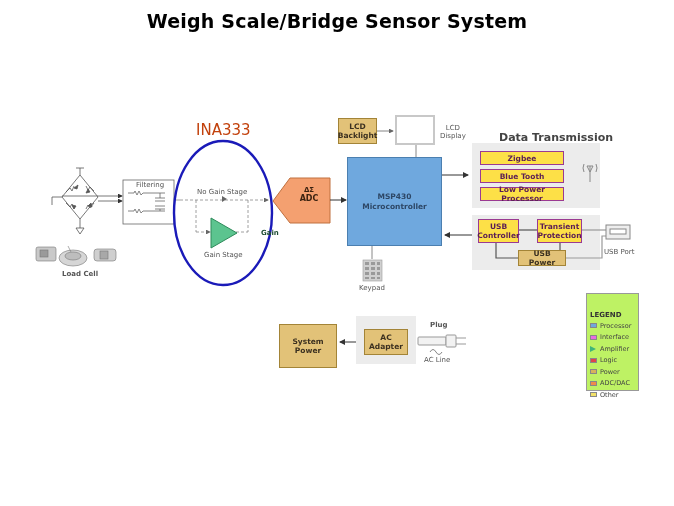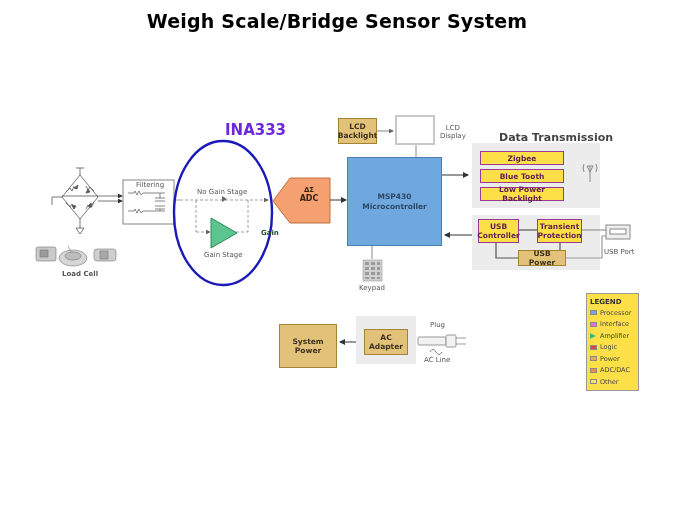--- a/index.html
+++ b/index.html
@@ -9,21 +9,21 @@
   .title { left:0; width:674px; top:10px; text-align:center; font-weight:bold;
            font-size:19px; color:#000; font-family:"DejaVu Sans", sans-serif; letter-spacing:0.2px; }
   .lbl { font-size:7px; color:#555; font-weight:bold; font-family:"DejaVu Sans", sans-serif; }
   .box { position:absolute; box-sizing:border-box; display:flex; align-items:center; justify-content:center;
          text-align:center; font-weight:bold; font-size:7.5px; line-height:9px; }
   .power { background:#e2c278; border:1.5px solid #a38437; color:#3b3020; }
   .iface { background:#fde047; border:1.5px solid #9a3a92; color:#5a1d55; }
   .proc { background:#6fa8de; border:1.5px solid #4b7fb0; color:#2d4766; }
   .panel { position:absolute; background:#ececec; }
   svg { position:absolute; left:0; top:0; }
-  .legend { left:586px; top:293px; width:53px; height:98px; border:1px solid #999; background:#fde047; box-sizing:border-box; padding:4px 3px; }
+  .legend { left:586px; top:293px; width:53px; height:98px; border:1px solid #999; background:#bef264; box-sizing:border-box; padding:17px 3px; }
   .legend .lh { font-size:7px; font-weight:bold; color:#333; margin-bottom:1px; }
   .legend .li { display:flex; align-items:center; font-size:6.5px; color:#444; height:11.5px; }
   .legend .sw { width:7px; height:5px; margin-right:3px; border:1px solid #888; box-sizing:border-box; }
 </style>
 </head>
 <body>
 
 <div class="abs title">Weigh Scale/Bridge Sensor System</div>
 
 <div class="panel" style="left:472px;top:143px;width:128px;height:65px;"></div>
@@ -152,21 +152,21 @@
   <g stroke="#999" stroke-width="1" fill="#f2f2f2">
     <rect x="418" y="337" width="28" height="8" rx="1"></rect>
     <rect x="446" y="335" width="10" height="12" rx="1"></rect>
     <line x1="456" y1="338" x2="466" y2="338"></line>
     <line x1="456" y1="344" x2="466" y2="344"></line>
   </g>
   <path d="M430,352 q3,-5 6,0 q3,5 6,0" fill="none" stroke="#777" stroke-width="0.9"></path>
 
 </svg>
 
-<div class="abs" style="left:196px;top:121px;font-size:15px;font-weight:bold;color:#6d28d9;margin-left:29px;">INA333</div>
+<div class="abs" style="left:196px;top:121px;font-size:15px;font-weight:normal;color:#c2410c;">INA333</div>
 
 <div class="abs lbl" style="left:136px;top:181px;font-weight:normal;font-size:7px;">Filtering</div>
 
 <div class="abs lbl" style="left:62px;top:270px;">Load Cell</div>
 
 <div class="abs lbl" style="left:197px;top:188px;font-weight:normal;">No Gain Stage</div>
 
 <div class="abs" style="left:213px;top:229px;font-size:7px;font-weight:bold;color:#1e4d33;margin-left:48px;">Gain</div>
 
 <div class="abs lbl" style="left:204px;top:251px;font-weight:normal;">Gain Stage</div>
@@ -194,21 +194,21 @@
     <div>MSP430</div>
     <div>Microcontroller</div>
   </div>
 </div>
 
 <div class="abs lbl" style="left:359px;top:284px;font-weight:normal;">Keypad</div>
 
 <div class="abs" style="left:499px;top:131px;font-size:11px;font-weight:bold;color:#444;">Data Transmission</div>
 <div class="box iface" style="left:480px;top:151px;width:84px;height:14px;">Zigbee</div>
 <div class="box iface" style="left:480px;top:169px;width:84px;height:14px;">Blue Tooth</div>
-<div class="box iface" style="left:480px;top:187px;width:84px;height:14px;">Low Power Backlight</div>
+<div class="box iface" style="left:480px;top:187px;width:84px;height:14px;">Low Power Processor</div>
 
 <div class="box iface" style="left:478px;top:219px;width:41px;height:24px;">
   <div>
     <div>USB</div>
     <div>Controller</div>
   </div>
 </div>
 <div class="box iface" style="left:537px;top:219px;width:45px;height:24px;">
   <div>
     <div>Transient</div>
@@ -223,21 +223,21 @@
     <div>System</div>
     <div>Power</div>
   </div>
 </div>
 <div class="box power" style="left:364px;top:329px;width:44px;height:26px;">
   <div>
     <div>AC</div>
     <div>Adapter</div>
   </div>
 </div>
-<div class="abs lbl" style="left:430px;top:321px;font-weight:normal;">Plug</div>
+<div class="abs lbl" style="left:430px;top:321px;font-weight:bold;">Plug</div>
 <div class="abs lbl" style="left:424px;top:356px;font-weight:normal;">AC Line</div>
 
 <div class="abs legend">
   <div class="lh">LEGEND</div>
   <div class="li">
     <span class="sw" style="background:#6fa8de;"></span>
     <span>Processor</span>
   </div>
   <div class="li">
     <span class="sw" style="background:#e96ce0;"></span>

